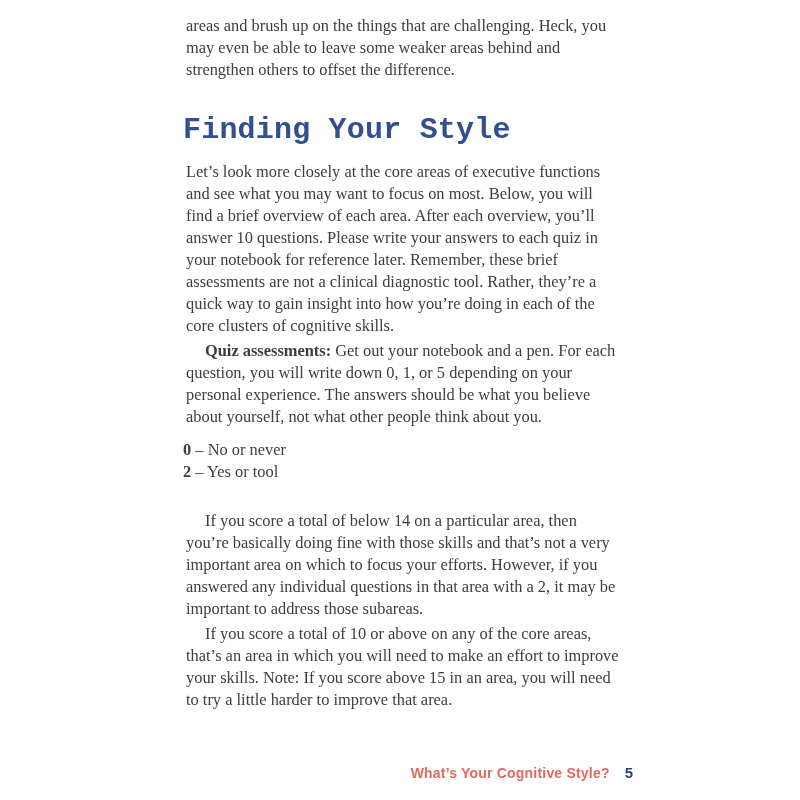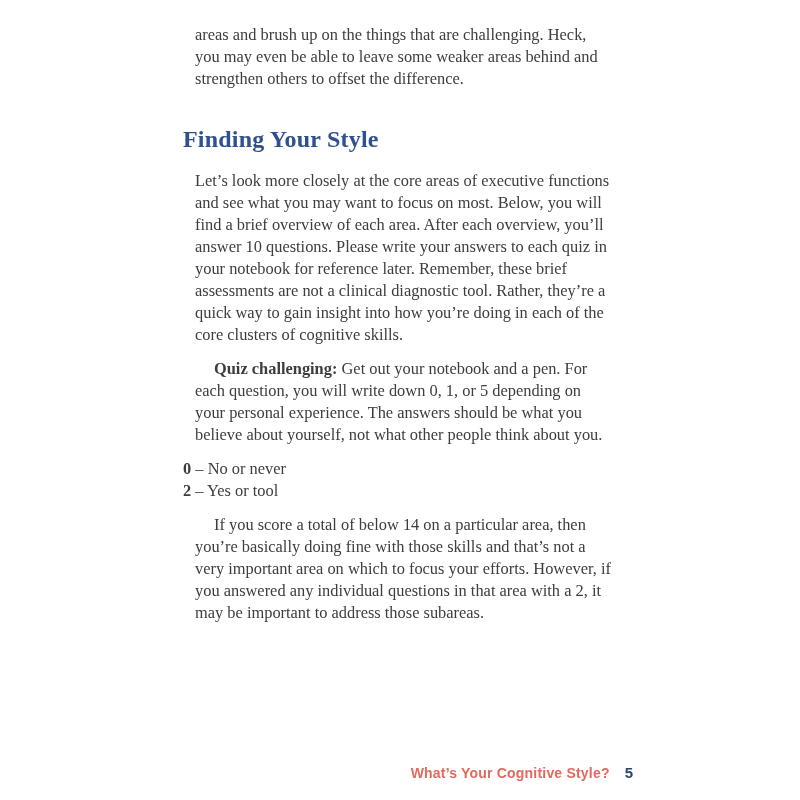--- a/index.html
+++ b/index.html
@@ -19,36 +19,36 @@
     position: absolute;
     left: 183px;
     top: 12px;
     width: 440px;
     color: var(--color-body_text, #3d3d3d);
     font-size: 16.4px;
     line-height: 22px;
     text-align: left;
   }
   .text-column p {
-    margin: 12px;
+    margin: 3px;
   }
   p.indent {
     text-indent: 19px;
   }
   h2.section-heading {
     margin: 36px 0 18px 0;
-    font-family: Liberation Serif, serif;
+    font-family: Liberation Mono, monospace;
     font-weight: bold;
-    font-size: 24px;
+    font-size: 30px;
     line-height: 26px;
     letter-spacing: 0.2px;
     color: var(--color-heading, #30508f);
   }
   .score-list {
-    margin: 11px 0 11px 0;
+    margin: 11px 0 27px 0;
   }
   .score-item {
     line-height: 22px;
   }
   .score-item .score-value {
     font-weight: bold;
   }
   .footer {
     position: absolute;
     top: 764px;
@@ -76,39 +76,40 @@
 <div class="page">
   <div class="text-column">
 
     <p>areas and brush up on the things that are challenging. Heck, you may even be able to leave some weaker areas behind and strengthen others to offset the difference.</p>
 
     <h2 class="section-heading">Finding Your Style</h2>
 
     <p>Let’s look more closely at the core areas of executive functions and see what you may want to focus on most. Below, you will find a brief overview of each area. After each overview, you’ll answer 10 questions. Please write your answers to each quiz in your notebook for reference later. Remember, these brief assessments are not a clinical diagnostic tool. Rather, they’re a quick way to gain insight into how you’re doing in each of the core clusters of cognitive skills.</p>
 
     <p class="indent">
-      <strong>Quiz challenging:</strong>
+      <strong>Quiz assessments:</strong>
       <span>Get out your notebook and a pen. For each question, you will write down 0, 1, or 5 depending on your personal experience. The answers should be what you believe about yourself, not what other people think about you.</span>
     </p>
 
     <div class="score-list">
       <div class="score-item">
         <strong class="score-value">0</strong>
         <span>–</span>
         <span>No or never</span>
       </div>
       <div class="score-item">
         <strong class="score-value">2</strong>
         <span>–</span>
         <span>Yes or tool</span>
       </div>
     </div>
 
     <p class="indent">If you score a total of below 14 on a particular area, then you’re basically doing fine with those skills and that’s not a very important area on which to focus your efforts. However, if you answered any individual questions in that area with a 2, it may be important to address those subareas.</p>
 
+    <p class="indent">If you score a total of 10 or above on any of the core areas, that’s an area in which you will need to make an effort to improve your skills. Note: If you score above 15 in an area, you will need to try a little harder to improve that area.</p>
 
   </div>
 
   <div class="footer">
     <span class="running-title">What’s Your Cognitive Style?</span>
     <span class="page-number">5</span>
   </div>
 </div>
 
 </body></html>

